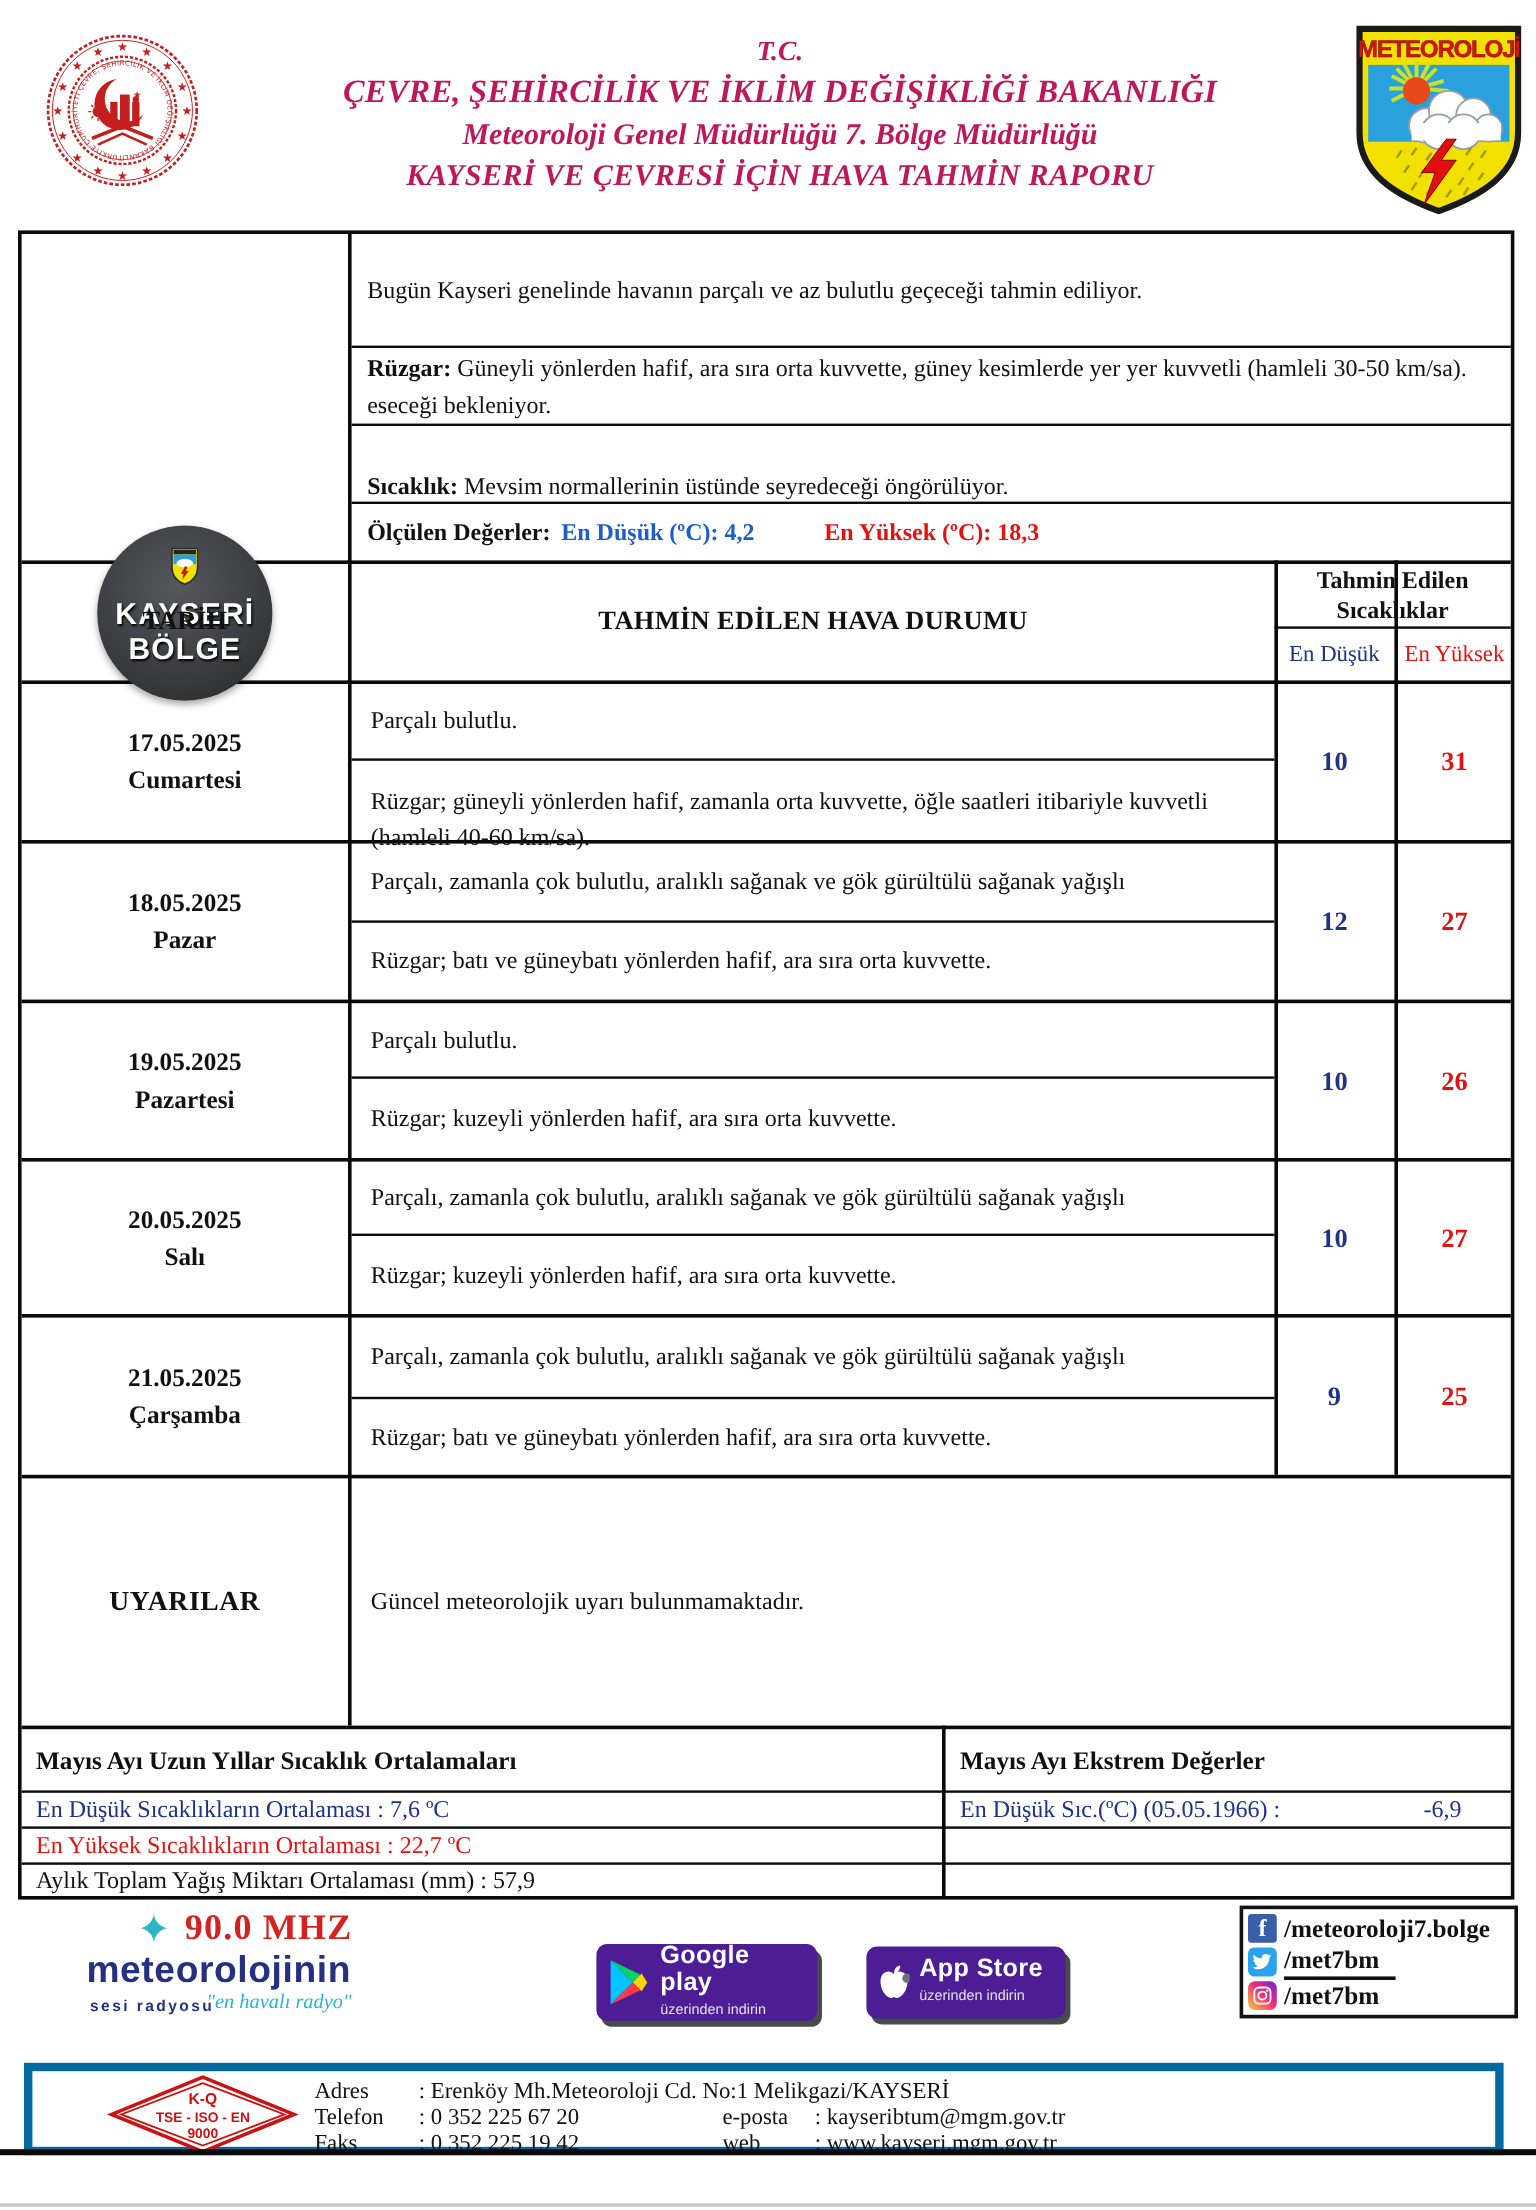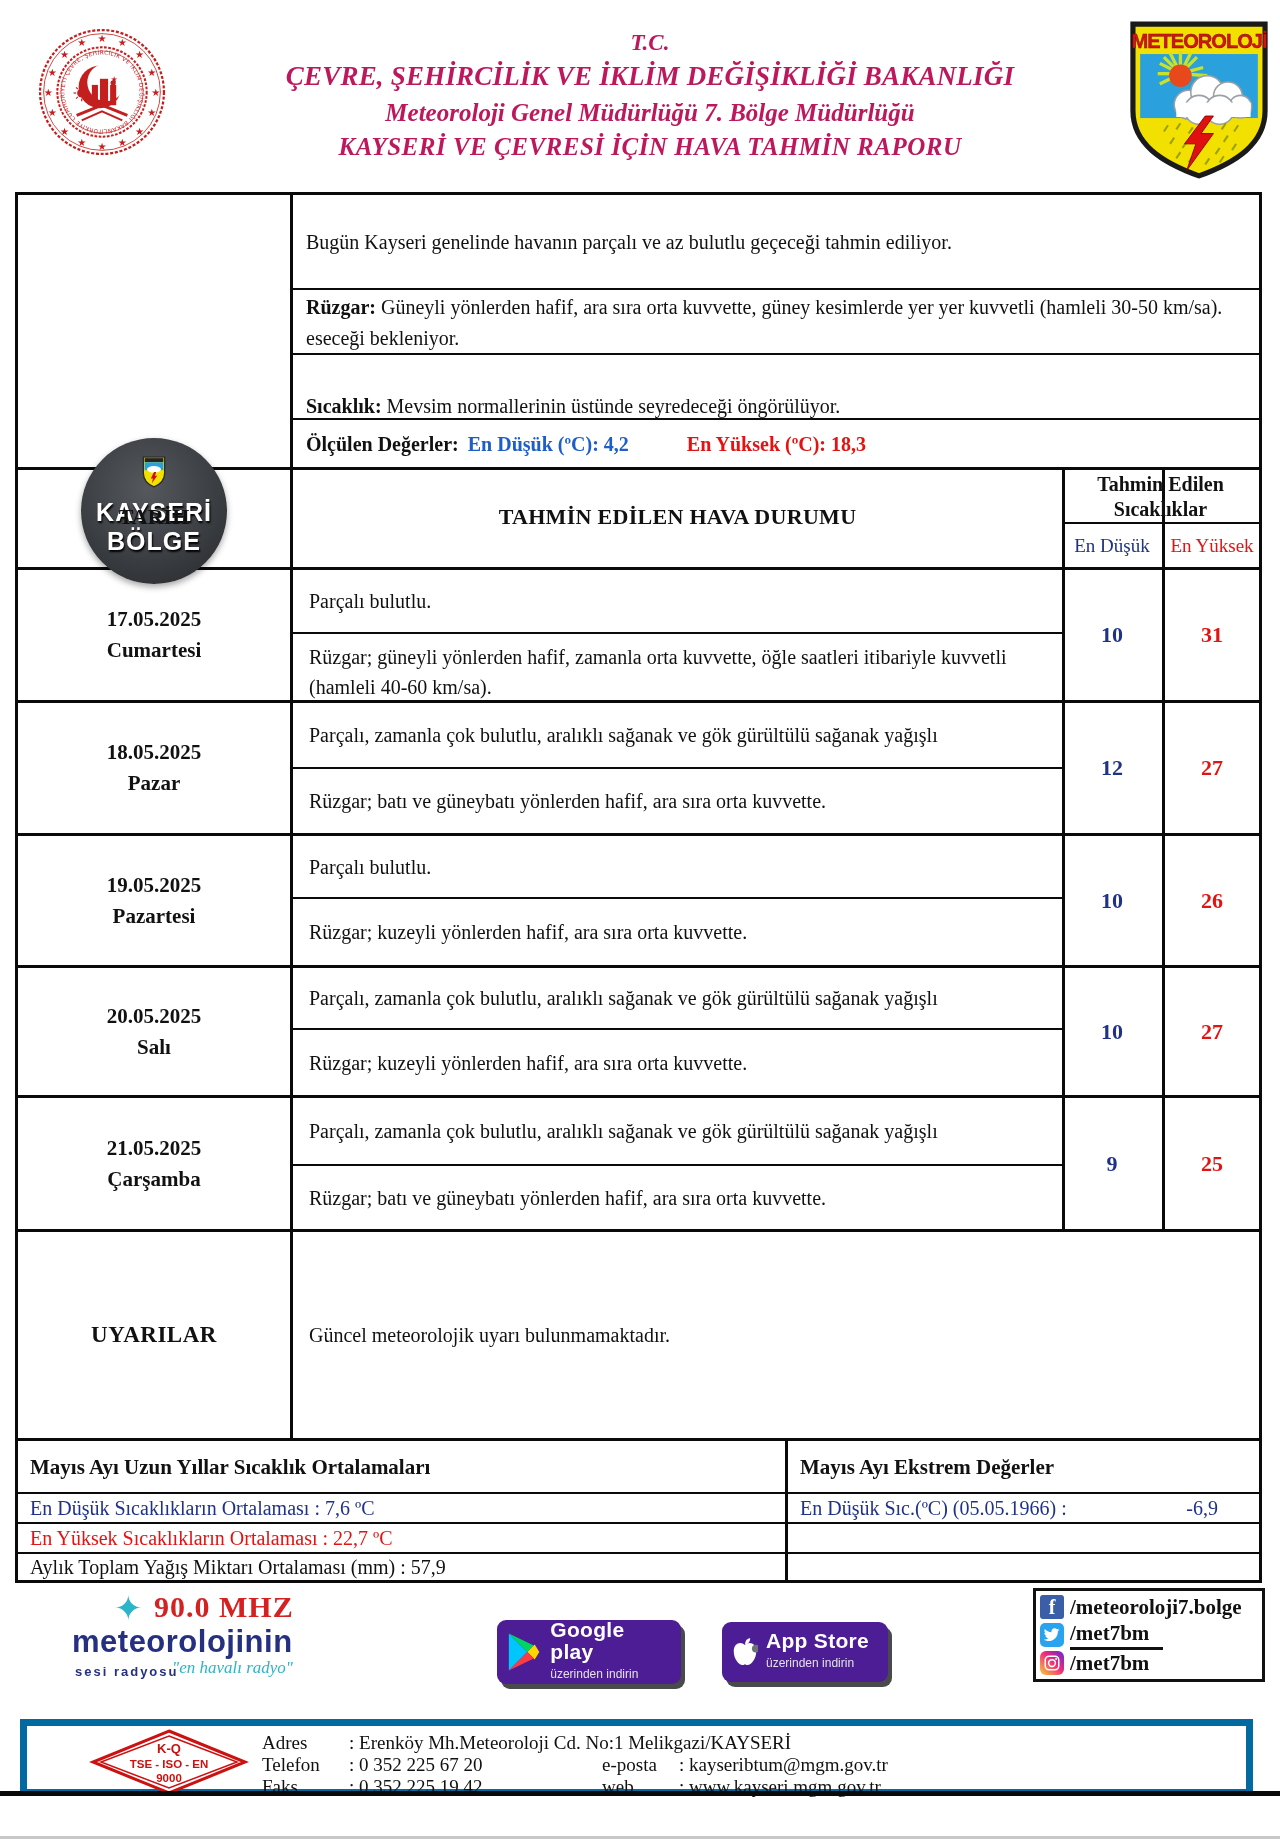--- a/index.html
+++ b/index.html
@@ -233,21 +233,21 @@
         <span>En Yüksek</span>
       </div>
 
     <div class="cell datecell" style="left:0;top:375px;width:272px;height:130px;">
       <div>17.05.2025</div>
         <div>Cumartesi</div>
     </div>
     <div class="cell pad" style="left:275px;top:375px;width:769px;height:62px;">
         <span>Parçalı  bulutlu.</span>
       </div>
-    <div class="cell pad" style="left:275px;top:437px;width:769px;height:80px;line-height:30px;">
+    <div class="cell pad" style="left:275px;top:448px;width:769px;height:80px;line-height:30px;">
         <span>Rüzgar; güneyli yönlerden hafif, zamanla orta kuvvette, öğle saatleri itibariyle kuvvetli (hamleli 40-60 km/sa).</span>
       </div>
     <div class="cell tempcell tmin" style="left:1044px;top:375px;width:100px;height:130px;">
         <span>10</span>
       </div>
     <div class="cell tempcell tmax" style="left:1147px;top:375px;width:94px;height:130px;">
         <span>31</span>
       </div>
 
     <div class="cell datecell" style="left:0;top:508px;width:272px;height:130px;">

